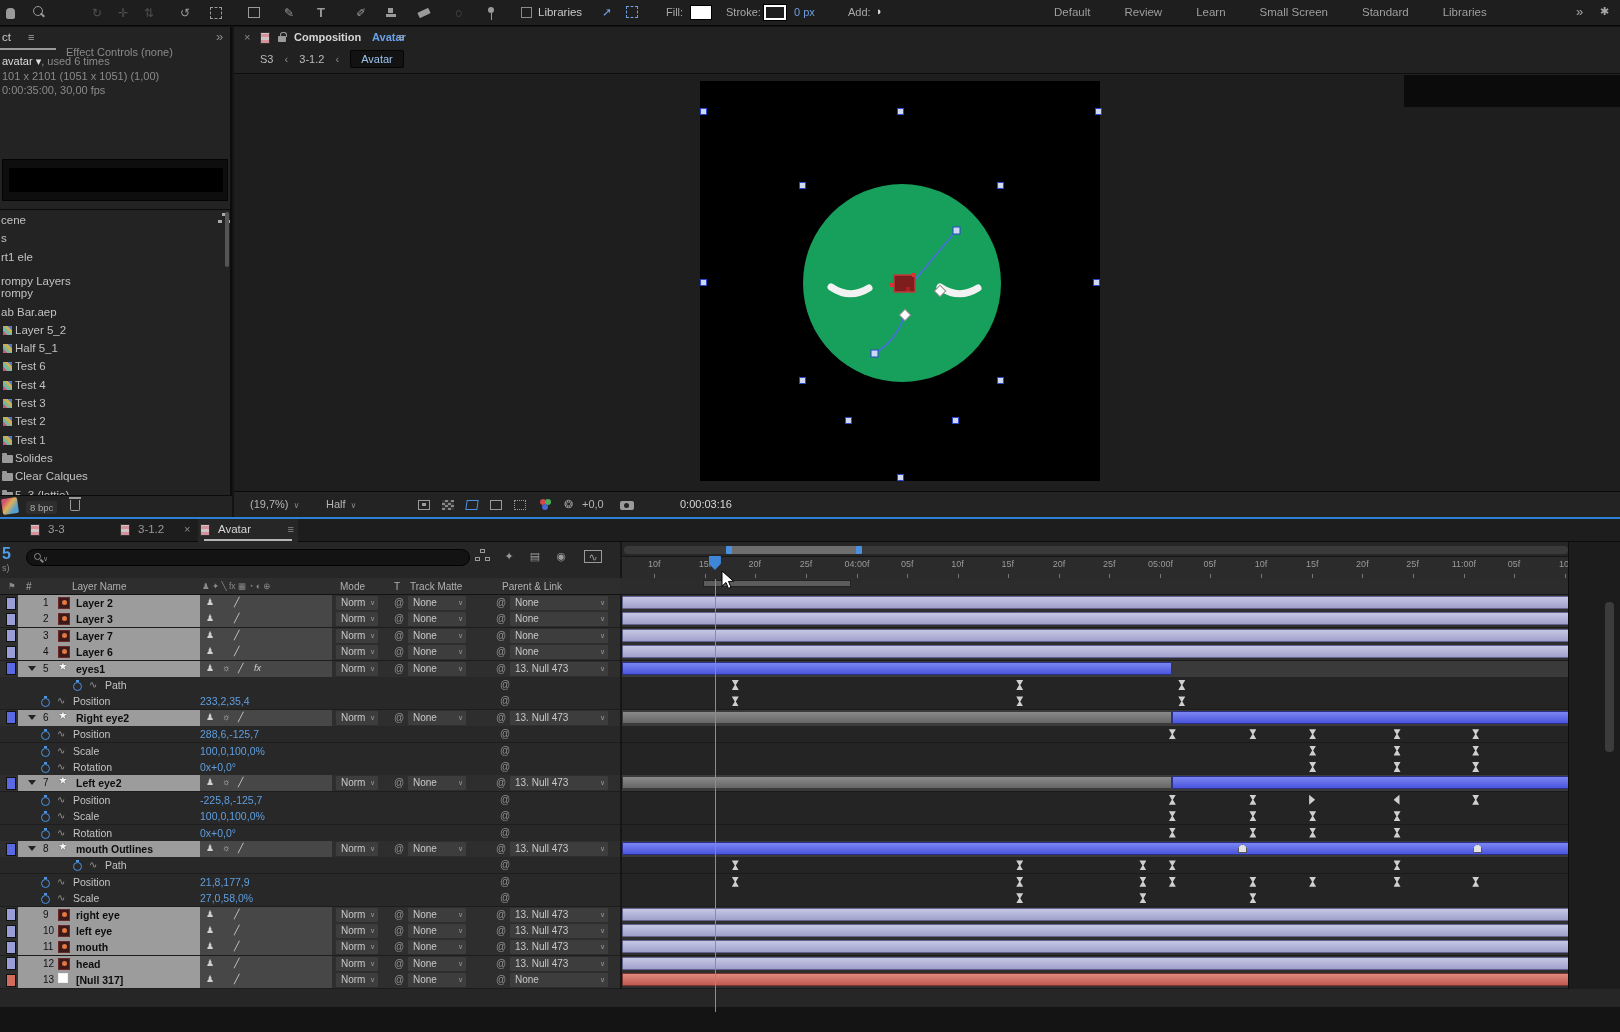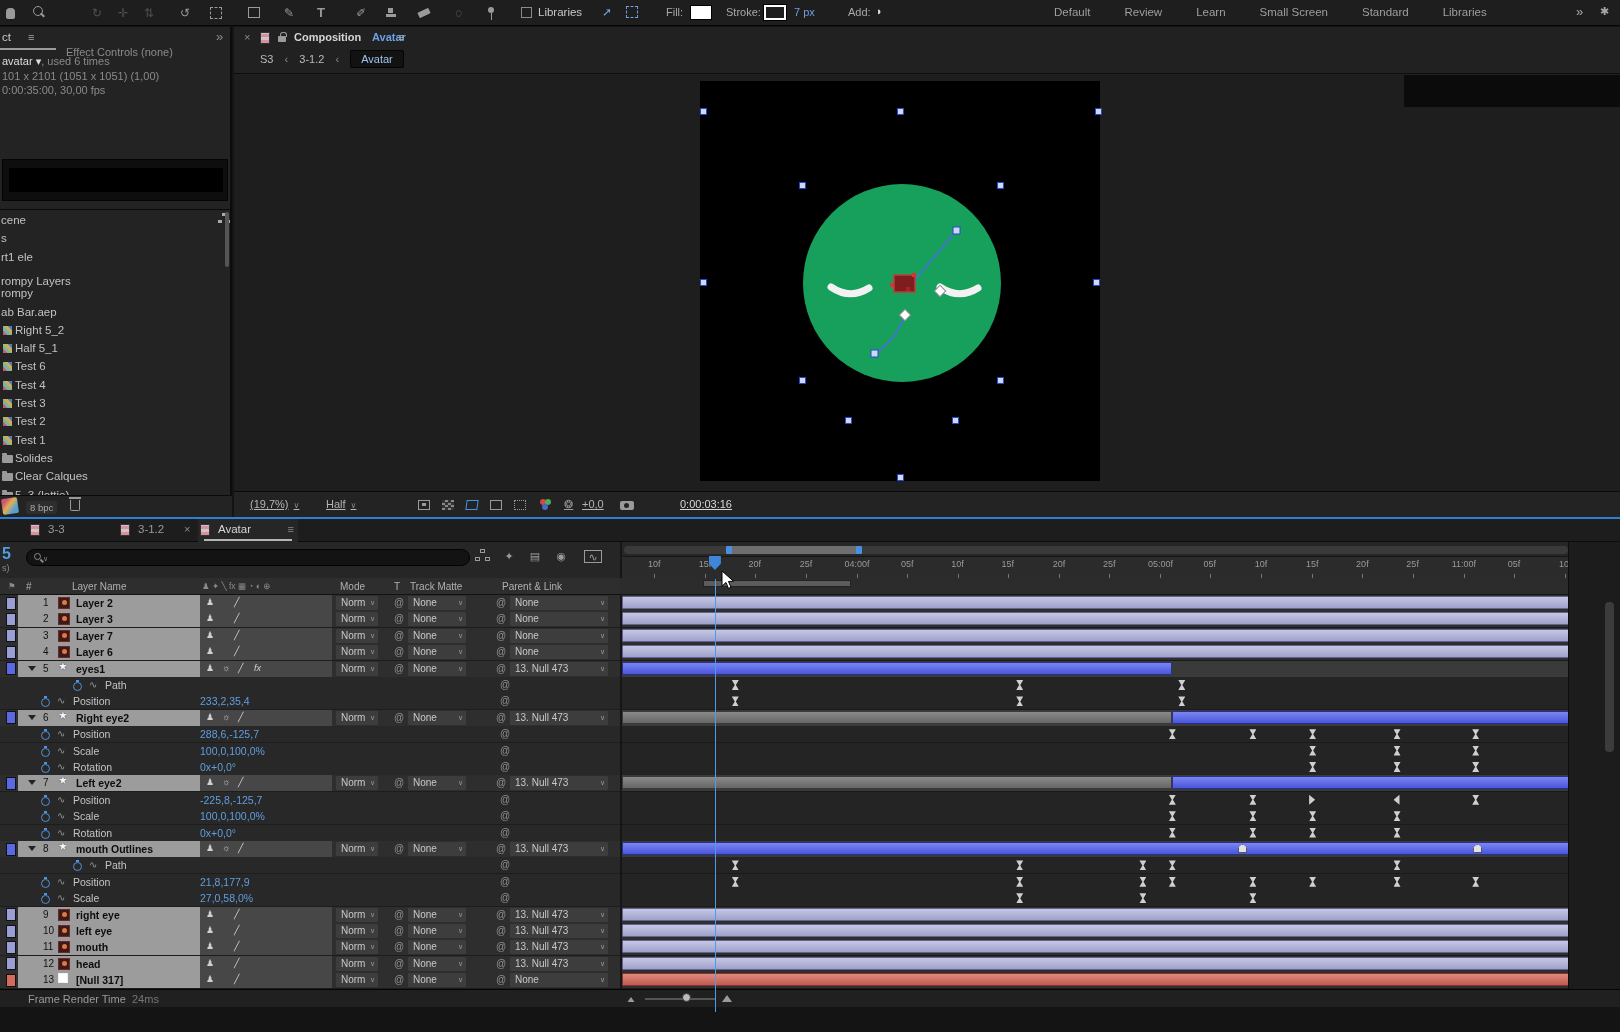--- a/index.html
+++ b/index.html
@@ -58,21 +58,21 @@
   .ic-lock{position:absolute;width:8px;height:6px;background:#9a9a9a;border-radius:1px;}
   .ic-lock::before{content:"";position:absolute;left:1.5px;top:-4px;width:5px;height:4px;border:1.5px solid #9a9a9a;border-bottom:none;border-radius:3px 3px 0 0;}
   .bluename{color:#6aa0e8;}
   #crumb .sep{color:#8a8a8a;margin:0 8px;}
   #crumb-pill{background:#121212;border:1px solid #050505;border-radius:2px;padding:2px 10px;color:#9cc3ee;}
   #viewer{left:0;top:48px;width:1386px;height:416px;background:#1e1e1e;overflow:hidden;}
   #compbox{left:466px;top:6px;width:400px;height:400px;background:#000;}
   .handle{position:absolute;width:7px;height:7px;background:#cfd9f2;border:1px solid #2a47c9;margin:-4px 0 0 -4px;z-index:5;}
   #blackTR{left:1170px;top:0px;width:216px;height:32px;background:#0b0b0b;}
   #comp-bottombar{left:0;top:464px;width:1386px;height:26px;background:#232323;border-top:1px solid #0a0a0a;}
-  .cb-item{position:absolute;top:6px;color:#b5b5b5;font-size:11px;white-space:nowrap;text-decoration:underline;}
+  .cb-item{position:absolute;top:6px;color:#b5b5b5;font-size:11px;white-space:nowrap;}
   .chev{color:#8a8a8a;font-size:8px;margin-left:5px;}
   .ic-checker{position:absolute;width:12px;height:10px;background:conic-gradient(#888 0 25%,#333 0 50%,#888 0 75%,#333 0);background-size:6px 5px;}
   .ic-maskblue{position:absolute;width:12px;height:10px;border:1.5px solid #4a90e0;transform:skewX(-8deg);}
   .ic-box{position:absolute;width:12px;height:10px;border:1.5px solid #9a9a9a;}
   .ic-boxdot::before{content:"";position:absolute;left:3px;top:2px;width:4px;height:3px;background:#9a9a9a;}
   .ic-rgb i{position:absolute;width:6px;height:6px;border-radius:50%;}
   .ic-cam{position:absolute;width:14px;height:9px;background:#9a9a9a;border-radius:2px;}
   .ic-cam::before{content:"";position:absolute;left:4px;top:2px;width:5px;height:5px;background:#232323;border-radius:50%;}
   
   #bluediv{left:0;top:517px;width:1620px;height:2px;background:#2e7fd6;}
@@ -177,21 +177,21 @@
 
     <span id="snapbox"></span>
     <span class="abs tabtxt" style="left:538px;top:6px">Libraries</span>
     <span class="abs blueic" style="left:602px;top:5px;font-size:12px">➚</span>
     <span class="abs" style="left:626px;top:6px;width:12px;height:12px;border:1px dashed #6f9fe0"></span>
 
     <span class="abs graytxt" style="left:666px;top:6px">Fill:</span>
     <span class="swatch" style="left:690px"></span>
     <span class="abs graytxt" style="left:726px;top:6px">Stroke:</span>
     <span class="swatch swatch2" style="left:764px"></span>
-    <span class="abs blueic" style="left:794px;top:6px">7 px</span>
+    <span class="abs blueic" style="left:794px;top:6px">0 px</span>
     <span class="abs graytxt" style="left:848px;top:6px">Add:</span>
     <span class="abs" style="left:876px;top:5px;color:#ddd;font-size:11px">◗</span>
 
     <span class="abs" id="workspaces" style="left:1020px;top:6px"><span class="wslabel">Default</span><span class="wslabel">Review</span><span class="wslabel">Learn</span><span class="wslabel">Small Screen</span><span class="wslabel">Standard</span><span class="wslabel">Libraries</span></span>
     <span class="abs graytxt" style="left:1576px;top:4px;font-size:13px">»</span>
     <span class="abs graytxt" style="left:1600px;top:5px">✱</span>
   </div>
 
   <div id="leftpanel" class="abs">
     <span class="abs tabtxt" style="left:2px;top:4px">ct</span>
@@ -230,21 +230,21 @@
           <span class="lbl cut">rompy Layers</span>
         </div>
         <div class="pitem" style="top: 73.2px;">
           <span class="lbl cut">rompy</span>
         </div>
         <div class="pitem" style="top: 91.5px;">
           <span class="lbl cut">ab Bar.aep</span>
         </div>
         <div class="pitem" style="top: 109.8px;">
           <div class="ic-comp"></div>
-          <span class="lbl">Right 5_2</span>
+          <span class="lbl">Layer 5_2</span>
         </div>
         <div class="pitem" style="top: 128.1px;">
           <div class="ic-comp"></div>
           <span class="lbl">Half 5_1</span>
         </div>
         <div class="pitem" style="top: 146.4px;">
           <div class="ic-comp"></div>
           <span class="lbl">Test 6</span>
         </div>
         <div class="pitem" style="top: 164.7px;">
@@ -983,28 +983,20 @@
         </div>
         <div class="rrow" style="top: 377.2px; background: rgb(47, 47, 47);">
           <div class="bar b-red" style="left: 0px; width: 948px;"></div>
         </div>
       </div>
 
     <div id="tl-scrollcol" class="abs">
       <div id="tl-scrollthumb"></div>
     </div>
 
-    <div id="statusbar" class="abs">
-      <span class="abs" style="left:28px;top:3px">Frame Render Time</span>
-      <span class="abs" style="left:132px;top:3px;color:#777">24ms</span>
-      <span class="mt" style="left:626px;top:6px;transform:scale(.7)"></span>
-      <span id="zoomline"></span>
-      <span id="zoomknob"></span>
-      <span class="mt" style="left:722px;top:5px"></span>
-    </div>
   </div>
 
   <div id="cursor" class="abs">
     <svg width="14" height="20" viewBox="0 0 14 20">
         <path d="M1 1 L1 16 L5 12.5 L7.5 18.5 L10 17.2 L7.5 11.5 L12.5 11.2 Z" fill="#fff" stroke="#000" stroke-width="1"></path>
       </svg>
   </div>
 </div>
 
 </body></html>

